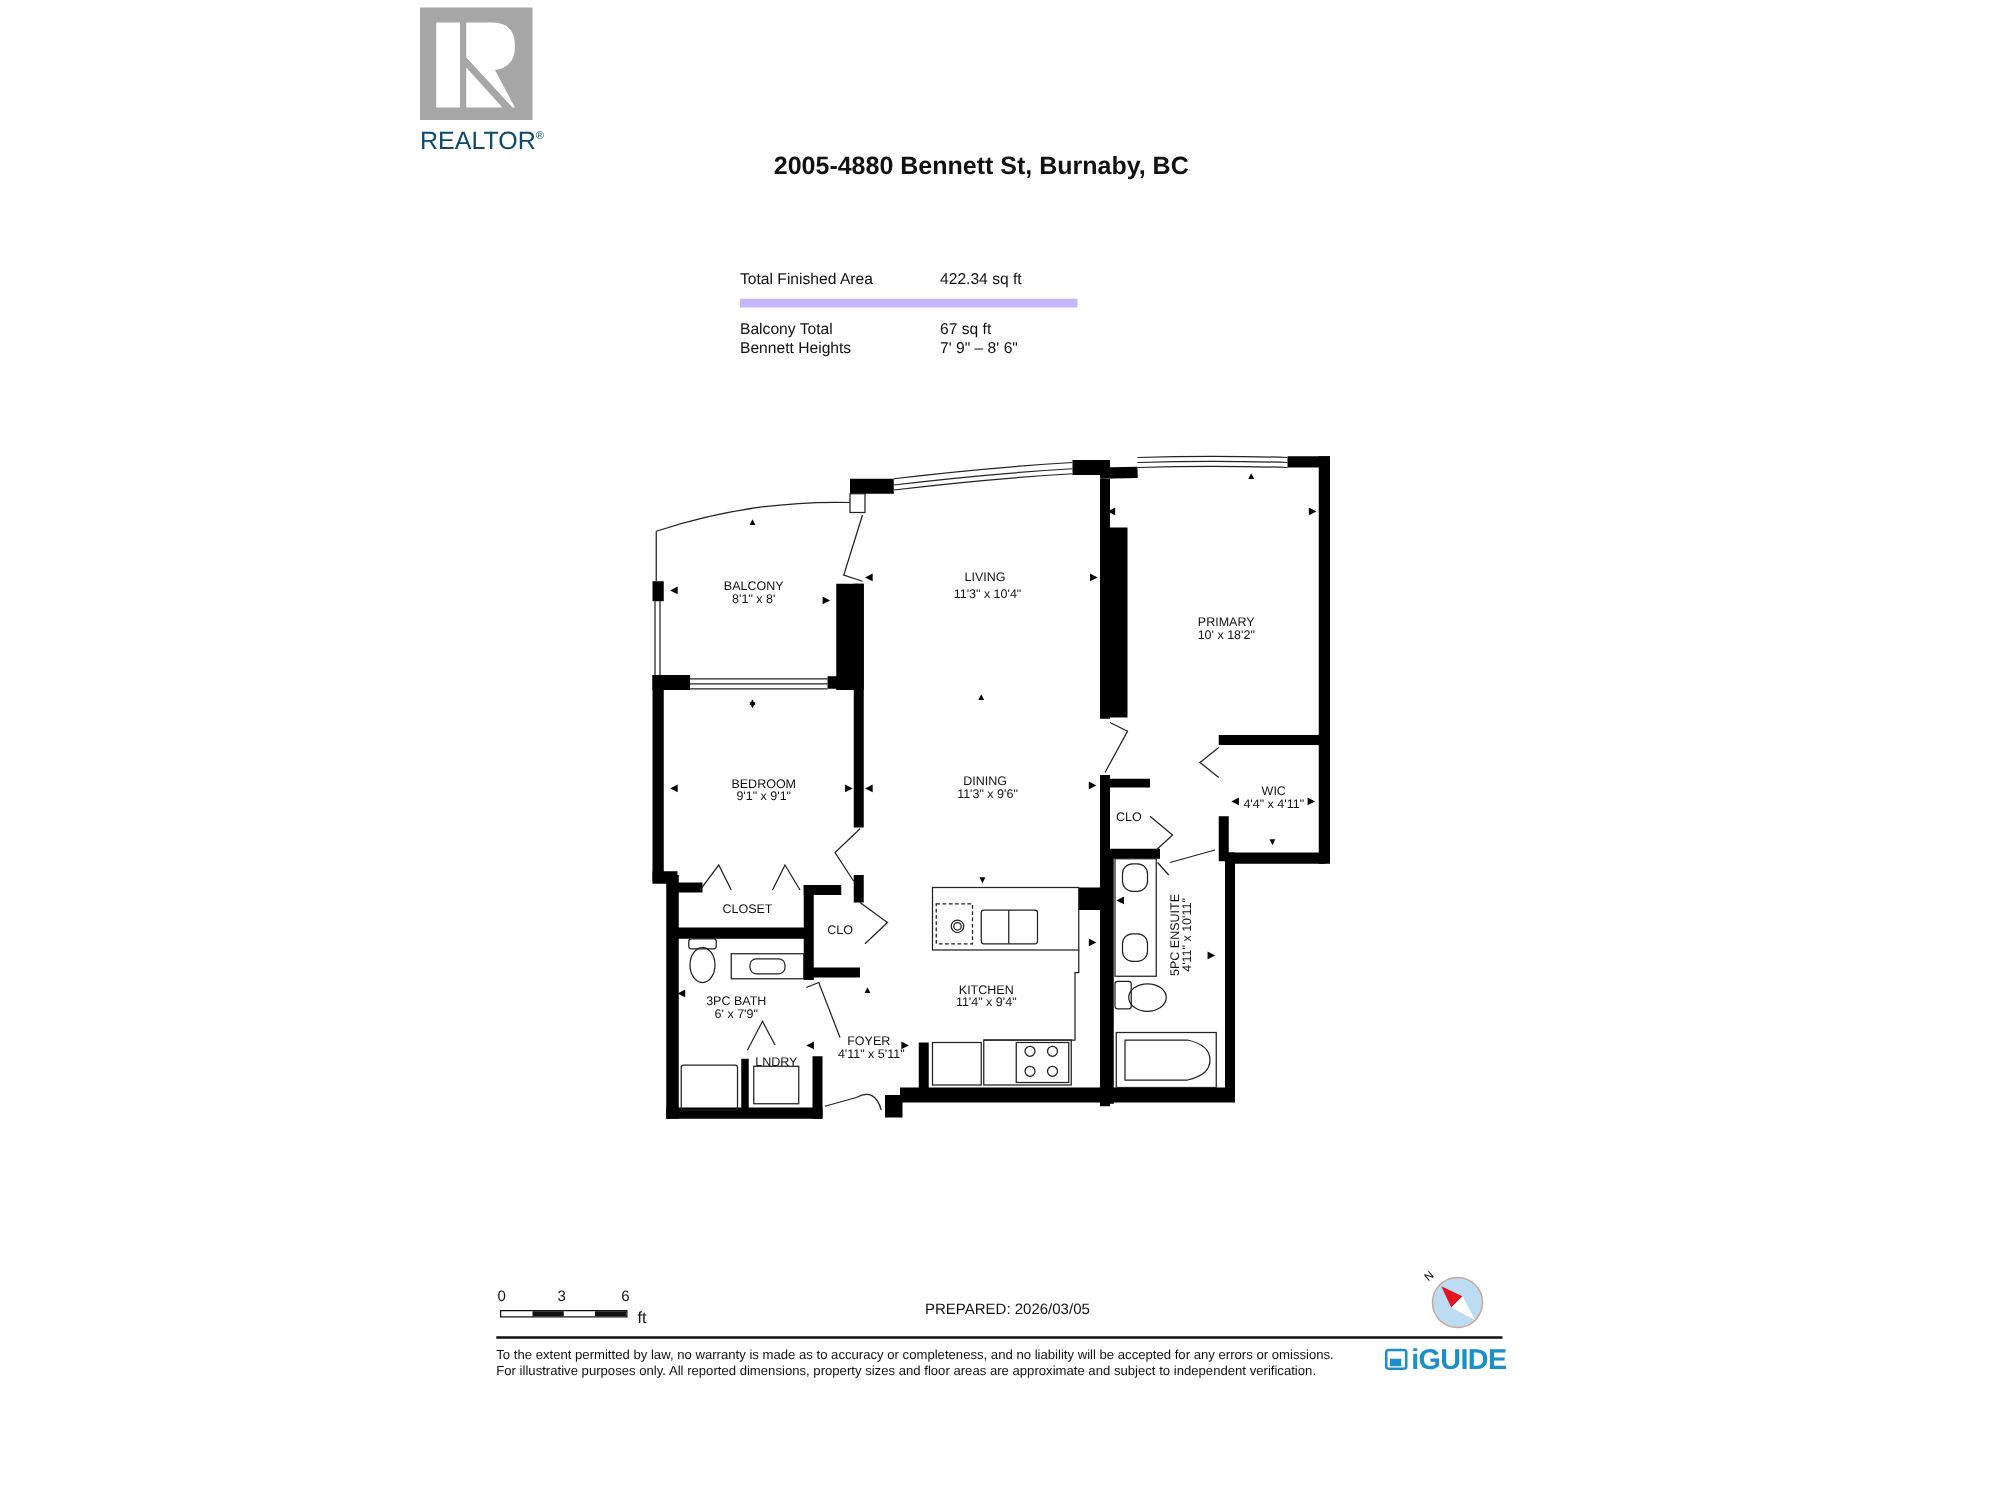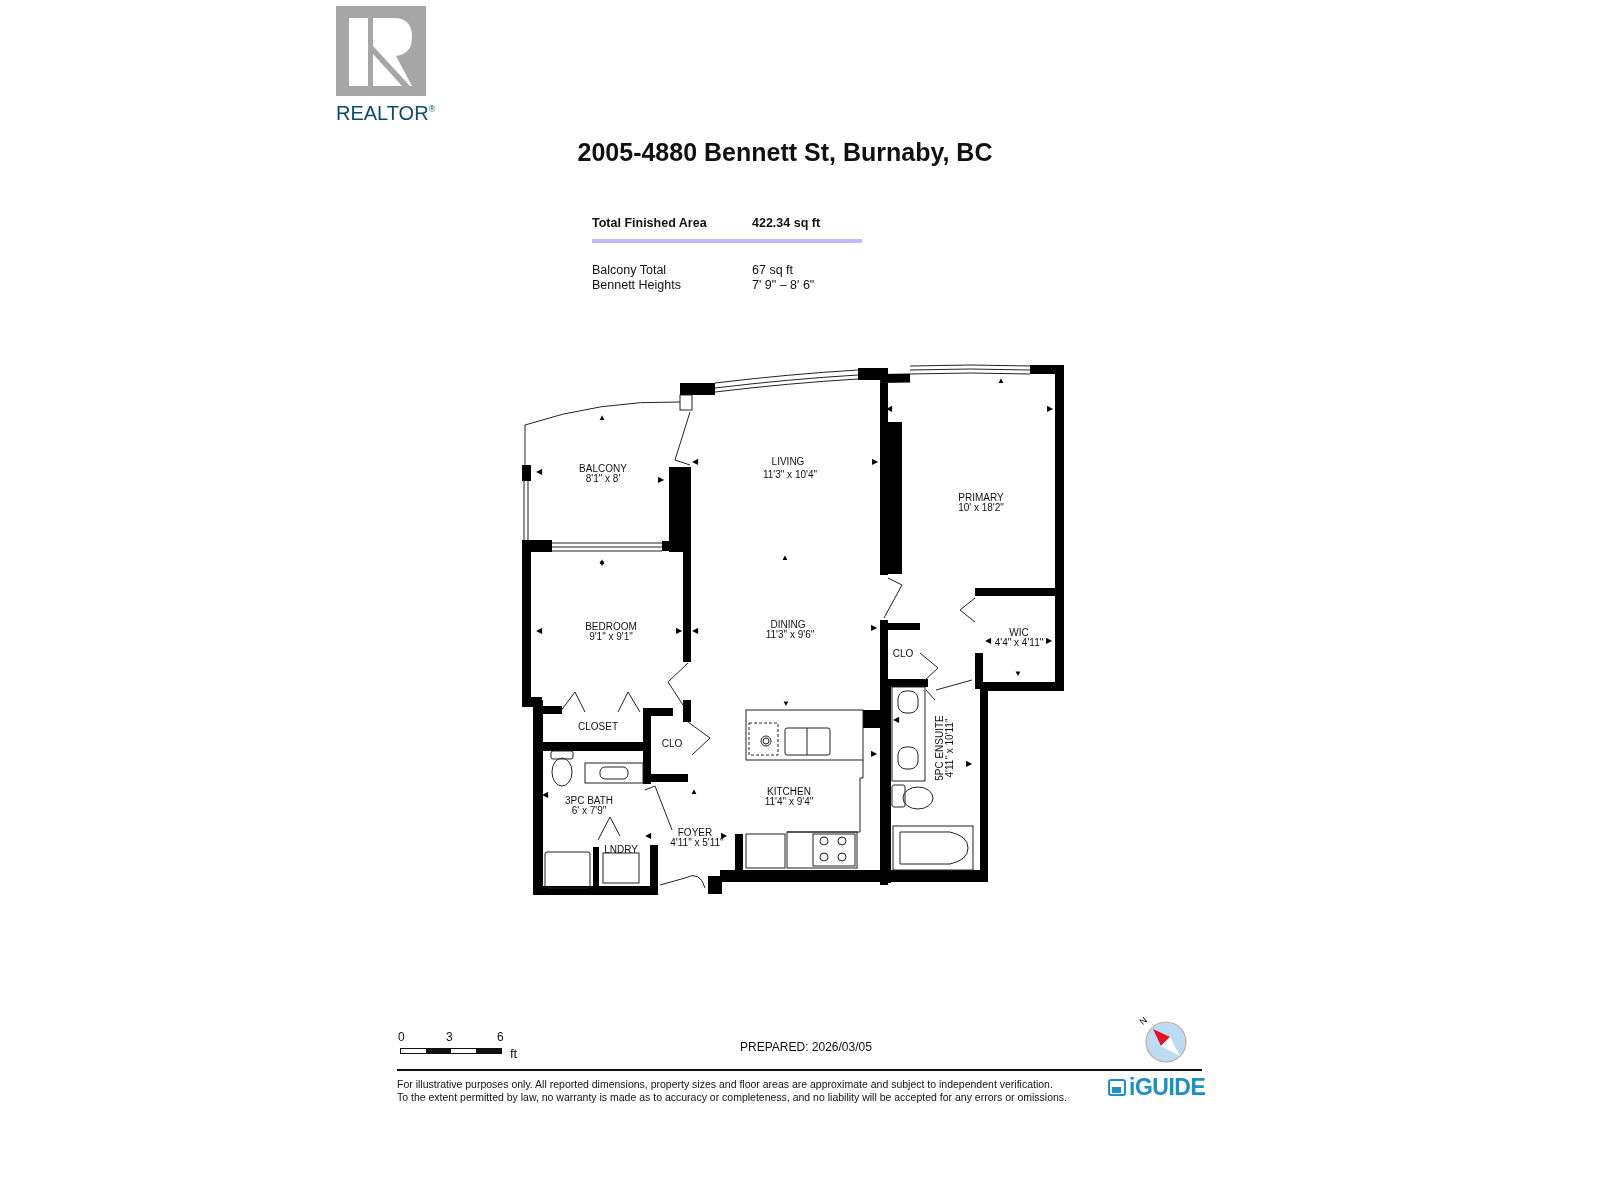--- a/index.html
+++ b/index.html
@@ -3,25 +3,25 @@
 <meta charset="utf-8">
 <style>
   html, body { margin: 0; padding: 0; background: #ffffff; }
   body { width: 1600px; height: 1200px; position: relative; overflow: hidden;
          font-family: "Liberation Sans", sans-serif; color: #111; }
   .abs { position: absolute; }
   .realtor-logo { left: 336px; top: 6px; width: 92px; height: 116px; }
   .realtor-box { position:absolute; left:0; top:0; width:90px; height:90px; background:#a6a6a6; }
   .realtor-text { position:absolute; left:0; top:96px; font-size:20px; color:#0c4a6e; letter-spacing:0px; }
   .realtor-text sup { font-size:9px; }
-  .title { left: 0; width: 1570px; text-align: center; top: 122px; font-size: 25px; font-weight: bold; margin-top: 16px; }
+  .title { left: 0; width: 1570px; text-align: center; top: 122px; font-size: 20px; font-weight: bold; }
   .summary { left: 592px; top: 216px; width: 270px; font-size: 12.5px; }
   .summary .row { display:flex; height: 15px; line-height: 15px; }
   .summary .row .k { width: 160px; }
-  .summary .row.head { font-weight: bold; padding-bottom: 6px; border-bottom: 4px solid #c4b5fd; margin-bottom: 20px; height:17px; }
+  .summary .row.head { font-weight: normal; padding-bottom: 6px; border-bottom: 7px solid #c4b5fd; margin-bottom: 10px; height:17px; }
   .plan { left: 0; top: 0; width: 1600px; height: 1200px; }
   .plan text { font-family: "Liberation Sans", sans-serif; }
   .scale { left: 398px; top: 1030px; width: 140px; height: 36px; font-size: 12px; }
   .scale .tick { position:absolute; top:0; }
   .scale .bar { position:absolute; top:18px; left:2px; width:102px; height:6px; border:1px solid #111; display:flex; box-sizing:border-box; }
   .scale .bar div { flex:1; }
   .scale .unit { position:absolute; left:112px; top:16px; font-size:13px; }
   .prepared { left: 740px; top: 1040px; font-size: 12px; }
   .compass { left: 1136px; top: 1012px; width: 52px; height: 52px; }
   .hr { left: 397px; top: 1069px; width: 805px; height: 2px; background: #111; }
@@ -253,20 +253,20 @@
     <text x="4" y="12" font-size="9" font-family="Liberation Sans, sans-serif" transform="rotate(-40 7 9)">N</text>
     <circle cx="30" cy="30" r="20" fill="#bcdcf3" stroke="#c9a89a" stroke-width="1.2"></circle>
     <polygon points="17,17 34,25 25,34" fill="#e3141f"></polygon>
     <polygon points="34,25 44,44 25,34" fill="#ffffff"></polygon>
   </svg>
 </div>
 
 <div class="abs hr"></div>
 
 <div class="abs disclaimer">
+  <div>To the extent permitted by law, no warranty is made as to accuracy or completeness, and no liability will be accepted for any errors or omissions.</div>
   <div>For illustrative purposes only. All reported dimensions, property sizes and floor areas are approximate and subject to independent verification.</div>
-  <div>To the extent permitted by law, no warranty is made as to accuracy or completeness, and no liability will be accepted for any errors or omissions.</div>
 </div>
 
 <div class="abs iguide">
   <span class="mark"></span>
   <span>iGUIDE</span>
 </div>
 
 </body></html>

